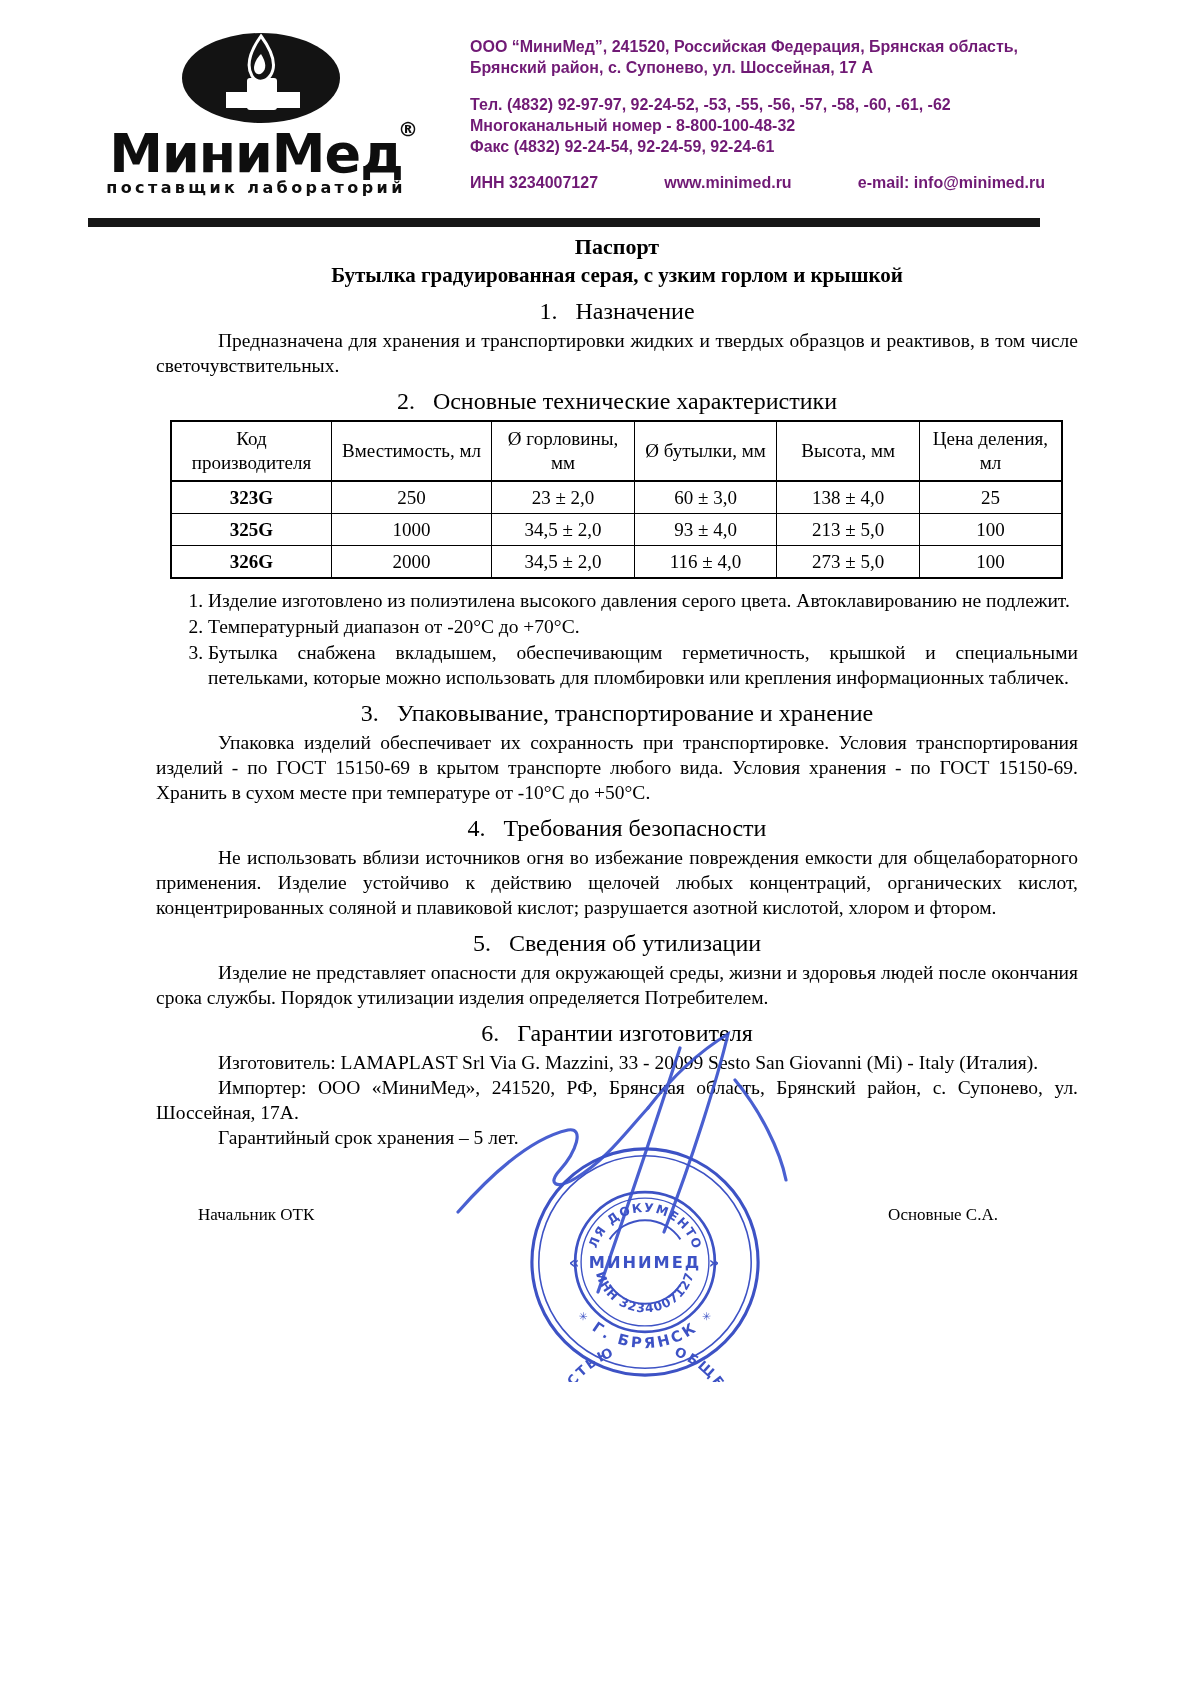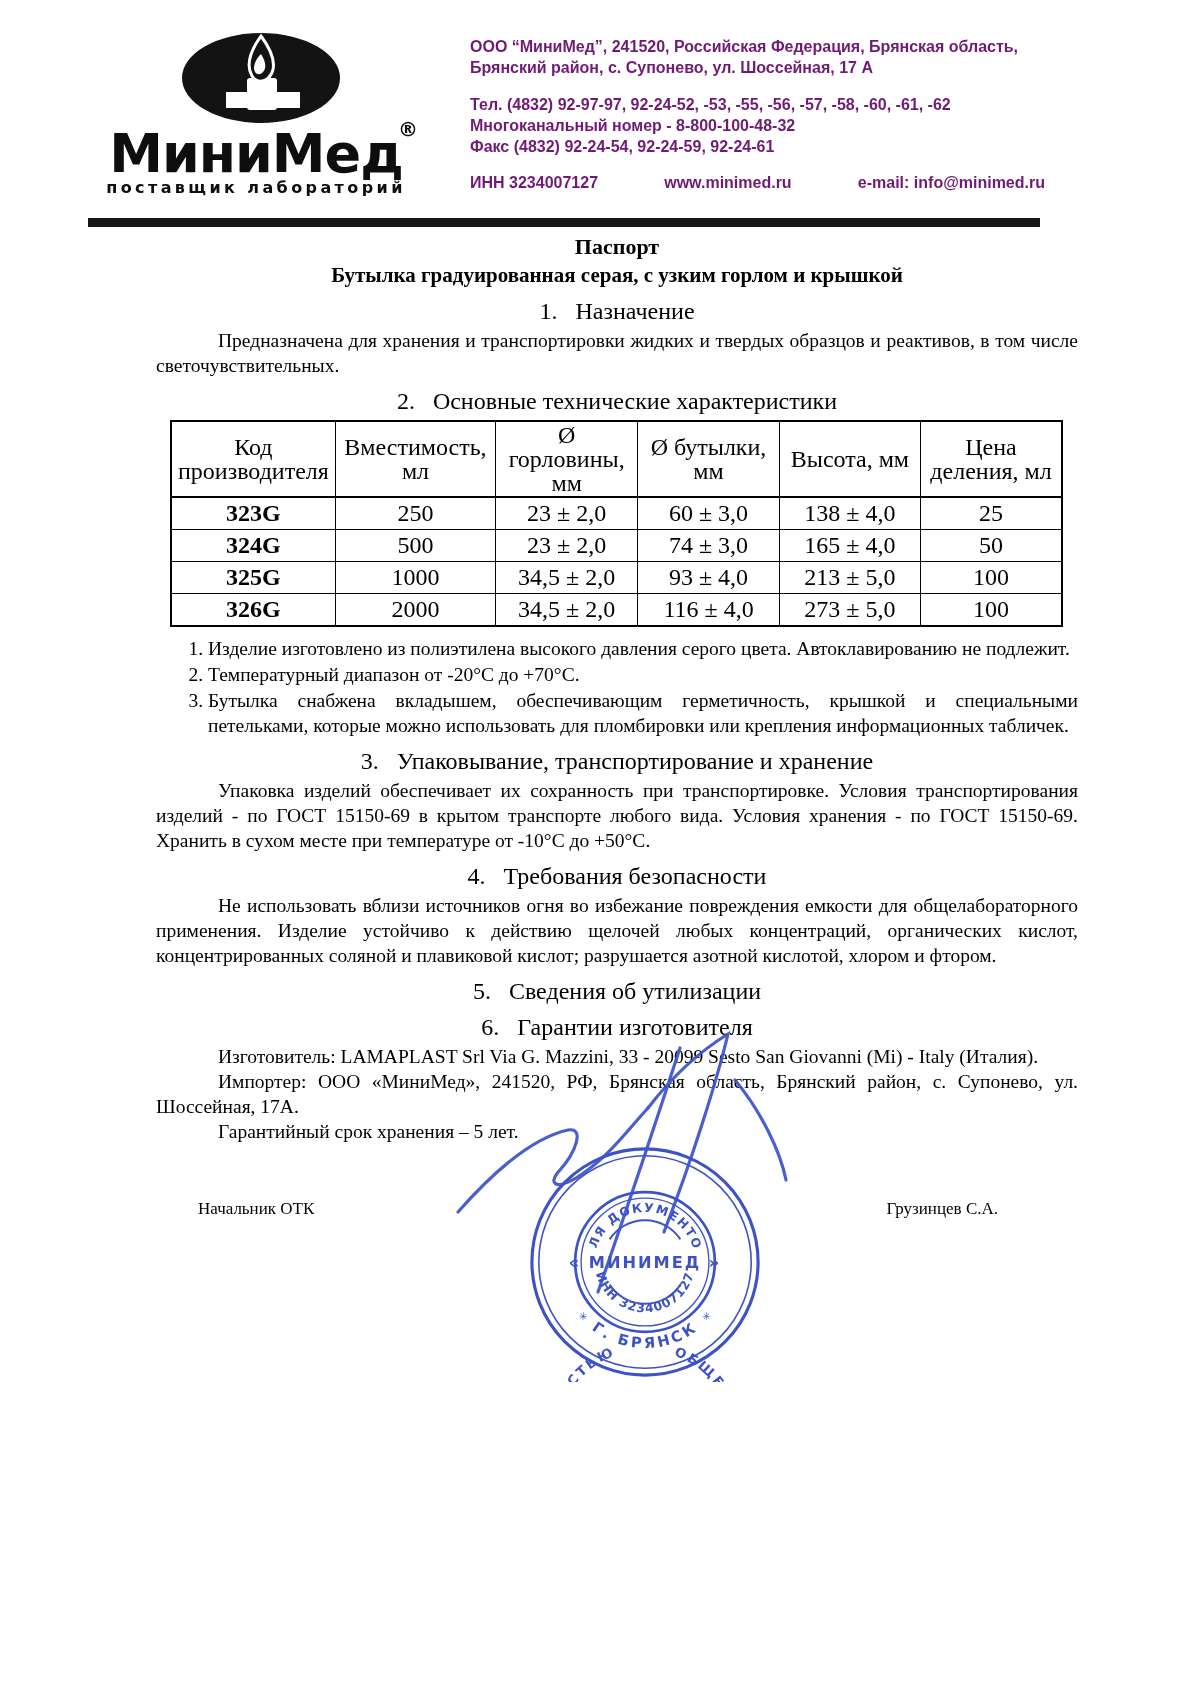--- a/index.html
+++ b/index.html
@@ -20,21 +20,21 @@
   .inn-val{font-weight:bold;}
   .rule{position:absolute;left:88px;top:218px;width:952px;height:9px;background:#171717;}
   
   .content{position:absolute;left:108px;top:234px;width:922px;font-size:19.5px;line-height:25px;margin-left:48px;}
   .doc-title{text-align:center;font-weight:bold;font-size:22px;line-height:26px;margin:0;}
   .doc-subtitle{text-align:center;font-weight:bold;font-size:21px;line-height:25px;margin:3px 0 0 0;}
   .sec-head{text-align:center;font-weight:normal;font-size:24px;margin:11px 0 4px 0;}
   .sec-head .num{margin-right:18px;}
   .para{margin:0;text-align:justify;text-indent:62px;}
   
-  table.specs{border-collapse:collapse;width:893px;margin:6px 0 0 14px;font-size:24px;}
+  table.specs{border-collapse:collapse;width:893px;margin:6px 0 0 14px;font-size:19px;}
   table.specs th,table.specs td{
     border:1.2px solid #000;text-align:center;vertical-align:middle;padding:1px 6px;
   }
   table.specs{border:2px solid #000;}
   table.specs th{font-weight:normal;height:56px;line-height:24px;}
   table.specs td{height:29px;}
   table.specs th{border-bottom:2.5px solid #000;}
   td.code{font-weight:bold;}
   
   ol.notes{margin:9px 0 0 0;padding-left:52px;}
@@ -118,28 +118,20 @@
       <tbody>
         <tr>
           <td class="code">323G</td>
           <td>250</td>
           <td>23 ± 2,0</td>
           <td>60 ± 3,0</td>
           <td>138 ± 4,0</td>
           <td>25</td>
         </tr>
         <tr>
-          <td class="code">324G</td>
-          <td>500</td>
-          <td>23 ± 2,0</td>
-          <td>74 ± 3,0</td>
-          <td>165 ± 4,0</td>
-          <td>50</td>
-        </tr>
-        <tr>
           <td class="code">325G</td>
           <td>1000</td>
           <td>34,5 ± 2,0</td>
           <td>93 ± 4,0</td>
           <td>213 ± 5,0</td>
           <td>100</td>
         </tr>
         <tr>
           <td class="code">326G</td>
           <td>2000</td>
@@ -157,29 +149,30 @@
       <li>Бутылка снабжена вкладышем, обеспечивающим герметичность, крышкой и специальными петельками, которые можно использовать для пломбировки или крепления информационных табличек.</li>
     </ol>
 
     <p class="sec-head"><span class="num">3.</span><span>Упаковывание, транспортирование и хранение</span></p>
     <p class="para">Упаковка изделий обеспечивает их сохранность при транспортировке. Условия транспортирования изделий - по ГОСТ 15150-69 в крытом транспорте любого вида. Условия хранения - по ГОСТ 15150-69. Хранить в сухом месте при температуре от -10°С до +50°С.</p>
 
     <p class="sec-head"><span class="num">4.</span><span>Требования безопасности</span></p>
     <p class="para">Не использовать вблизи источников огня во избежание повреждения емкости для общелабораторного применения. Изделие устойчиво к действию щелочей любых концентраций, органических кислот, концентрированных соляной и плавиковой кислот; разрушается азотной кислотой, хлором и фтором.</p>
 
     <p class="sec-head"><span class="num">5.</span><span>Сведения об утилизации</span></p>
+    <p class="para">Изделие не представляет опасности для окружающей среды, жизни и здоровья людей после окончания срока службы. Порядок утилизации изделия определяется Потребителем.</p>
 
     <p class="sec-head"><span class="num">6.</span><span>Гарантии изготовителя</span></p>
     <p class="para">Изготовитель: LAMAPLAST Srl Via G. Mazzini, 33 - 20099 Sesto San Giovanni (Mi) - Italy (Италия).</p>
     <p class="para">Импортер: ООО «МиниМед», 241520, РФ, Брянская область, Брянский район, с. Супонево, ул. Шоссейная, 17А.</p>
     <p class="para">Гарантийный срок хранения – 5 лет.</p>
 
     <div class="sig-row">
       <span>Начальник ОТК</span>
-      <span>Грузинцев С.А.</span>
+      <span>Основные С.А.</span>
     </div>
   </div>
 
   <div class="stamp-wrap">
     <svg width="236" height="240" viewBox="0 0 240 240" style="opacity:.9">
       <g stroke="#2940bf" fill="none">
         <circle cx="120" cy="120" r="115" stroke-width="3.2"></circle>
         <circle cx="120" cy="120" r="108" stroke-width="1.6"></circle>
         <circle cx="120" cy="120" r="71" stroke-width="2.8"></circle>
         <circle cx="120" cy="120" r="65" stroke-width="1.4"></circle>

